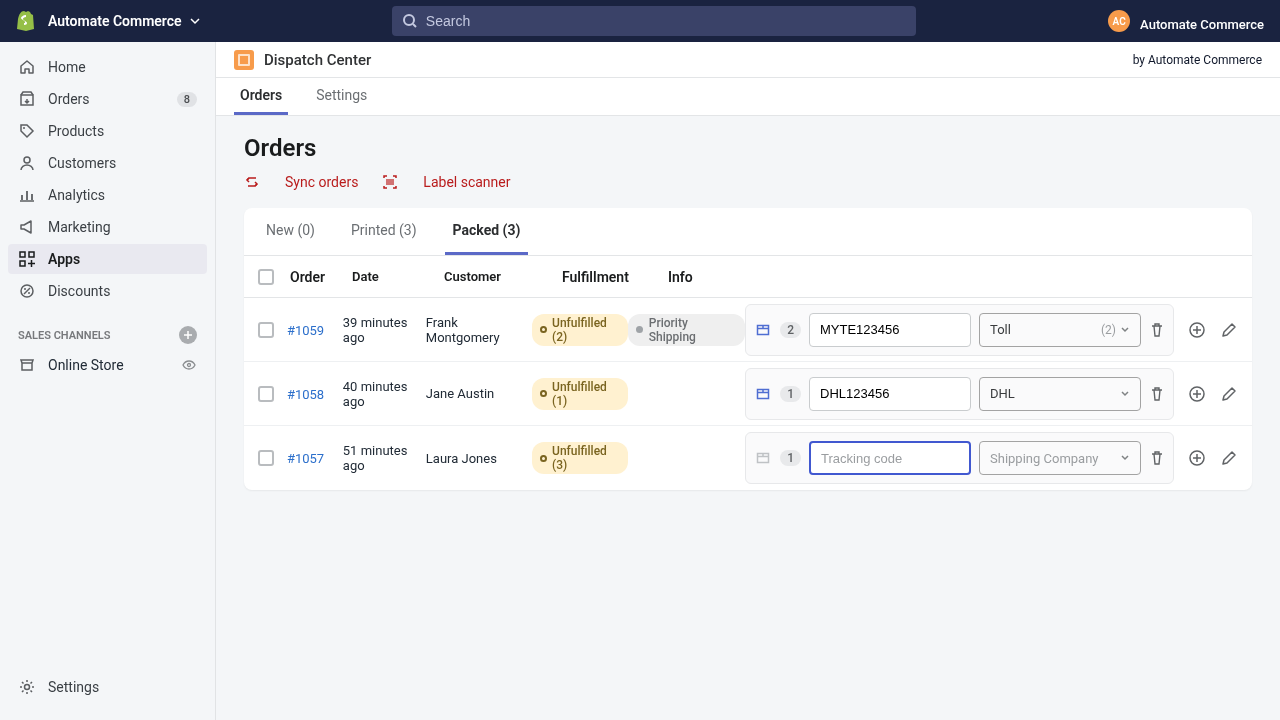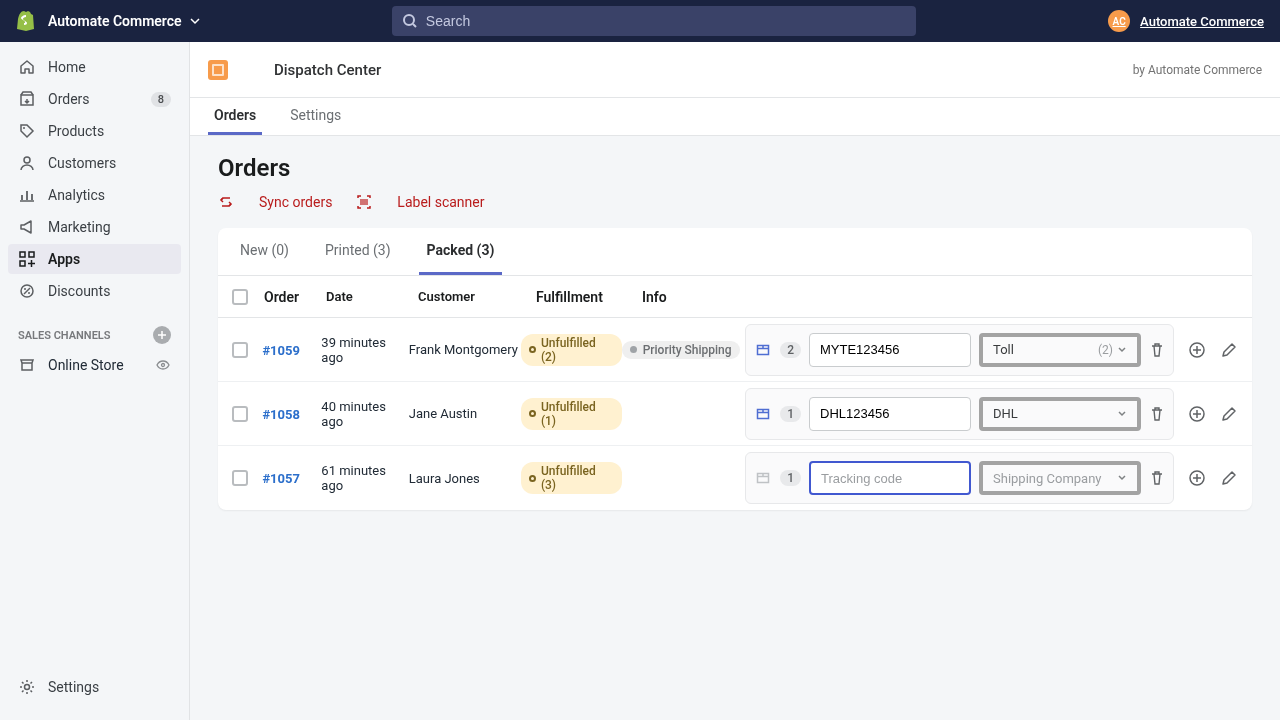--- a/index.html
+++ b/index.html
@@ -6,49 +6,49 @@
 body { font-family: -apple-system, BlinkMacSystemFont, "Segoe UI", Roboto, sans-serif; font-size: 14px; color: #212b36; background: #f4f6f8; width: 1280px; height: 720px; overflow: hidden; }
 
 
 .topbar { height: 42px; background: #1a2340; display: flex; align-items: center; padding: 0 16px; color: #fff; }
 .topbar .logo { width: 22px; height: 22px; margin-right: 10px; display: flex; align-items: center; }
 .topbar .store { display: flex; align-items: center; font-weight: 600; cursor: pointer; }
 .topbar .store .chev { margin-left: 8px; }
 .topbar .search { margin-left: auto; margin-right: auto; width: 524px; height: 30px; background: #3a4268; border-radius: 4px; display: flex; align-items: center; padding: 0 10px; color: #c4c9e0; }
 .topbar .search input { background: transparent; border: none; outline: none; color: #fca5a5; margin-left: 8px; width: 100%; font-size: 14px; }
 .topbar .search input::placeholder { color: #c4c9e0; }
-.topbar .user { display: flex; align-items: center; text-decoration: underline; }
+.topbar .user { display: flex; align-items: flex-end; }
 .topbar .avatar { width: 22px; height: 22px; border-radius: 50%; background: #f79b4b; color: #fff; font-size: 10px; font-weight: 600; display: flex; align-items: center; justify-content: center; margin-right: 10px; }
 .topbar .uname { font-weight: 500; font-size: 13px; }
 
 
 .shell { display: flex; height: calc(720px - 42px); }
-.sidebar { width: 190px; background: #f4f6f8; border-right: 1px solid #e1e3e5; display: flex; flex-direction: column; }
+.sidebar { width: 216px; background: #f4f6f8; border-right: 1px solid #e1e3e5; display: flex; flex-direction: column; }
 .nav { padding: 10px 8px 0; }
 .nav-item { display: flex; align-items: center; padding: 6px 10px; border-radius: 4px; cursor: pointer; color: #5c6570; margin-bottom: 2px; }
 .nav-item .nicon { width: 18px; height: 18px; margin-right: 12px; display: flex; align-items: center; justify-content: center; color: #5c5f62; }
 .nav-item .nlabel { flex: 1; color: #3a3f44; }
 .nav-item .badge { background: #e0e2e5; color: #4a4d50; border-radius: 10px; font-size: 11px; padding: 1px 7px; font-weight: 500; }
 .nav-item.active { background: #e9e9f0; }
 .nav-item.active .nlabel { font-weight: 600; color: #1a1c1d; }
 .nav-item.active .nicon { color: #1a1c1d; }
 .section-title { font-size: 11px; font-weight: 600; color: #77797c; padding: 18px 10px 6px; display: flex; align-items: center; justify-content: space-between; }
 .section-title .plus { width: 18px; height: 18px; border-radius: 50%; background: #a9acaf; color: #fff; display: flex; align-items: center; justify-content: center; font-size: 14px; cursor: pointer; }
 .subnav-item { display: flex; align-items: center; padding: 6px 10px; border-radius: 4px; cursor: pointer; }
 .subnav-item .nicon { width: 18px; height: 18px; margin-right: 12px; display: flex; align-items: center; justify-content: center; color: #5c5f62; }
 .subnav-item .eye { margin-left: auto; color: #8a8d90; }
 .sidebar-footer { margin-top: auto; padding: 10px 8px 16px; }
 
 
 .main { flex: 1; overflow: auto; }
-.app-header { background: #fff; border-bottom: 1px solid #e3e5e7; height: 56px; display: flex; align-items: center; padding: 0 18px; gap: 36px; }
+.app-header { background: #fff; border-bottom: 1px solid #e3e5e7; height: 36px; display: flex; align-items: center; padding: 0 18px; }
 .app-header .aicon { width: 20px; height: 20px; background: #f79b4b; border-radius: 3px; margin-right: 10px; position: relative; }
 .app-header .aicon::after { content: ""; position: absolute; inset: 4px; border: 2px solid rgba(255,255,255,0.7); border-radius: 1px; }
 .app-header .atitle { font-weight: 500; font-size: 15px; color: #303234; }
-.app-header .aby { margin-left: auto; font-size: 12px; color: #737373; }
+.app-header .aby { margin-left: auto; font-size: 12px; color: #0f172a; }
 
 .app-tabs { background: #fff; border-bottom: 1px solid #e3e5e7; height: 38px; display: flex; align-items: stretch; padding: 0 18px; }
 .app-tab { display: flex; align-items: center; padding: 0 6px; margin-right: 22px; color: #6b6f73; cursor: pointer; border-bottom: 3px solid transparent; font-size: 14px; }
 .app-tab.active { color: #2c2e30; font-weight: 600; border-bottom-color: #5b69c7; }
 
 .page { padding: 18px 28px; }
 .page-title { font-size: 24px; font-weight: 600; color: #1a1c1d; margin-bottom: 12px; }
 .toolbar { display: flex; gap: 24px; margin-bottom: 18px; }
 .tool-btn { display: flex; align-items: center; gap: 25px; color: #b91c1c; cursor: pointer; font-size: 14px; }
 
@@ -65,36 +65,36 @@
 
 .col-chk { width: 32px; }
 .col-order { width: 62px; }
 .col-date { width: 92px; font-size: 13px; }
 .col-cust { width: 118px; font-size: 13px; }
 .col-fulf { width: 106px; }
 .col-info { width: 130px; }
 .col-track { flex: 1; display: flex; justify-content: flex-end; }
 
 .chk { width: 16px; height: 16px; border: 2px solid #b9bcbf; border-radius: 3px; cursor: pointer; }
-.ord-link { color: #2c6fcb; font-weight: 700; cursor: pointer; font-size: 13px; }
+.ord-link { color: #2c6fcb; font-weight: 400; cursor: pointer; font-size: 13px; }
 
 .pill { display: inline-flex; align-items: center; border-radius: 12px; padding: 2px 8px; font-size: 12px; font-weight: 500; }
 .pill.warn { background: #fff1d0; color: #7a6420; }
 .pill .dot { width: 7px; height: 7px; border-radius: 50%; border: 2px solid currentColor; margin-right: 5px; }
 .pill.info { background: #efefef; color: #6b6e71; }
 .pill.info .dotsolid { width: 7px; height: 7px; border-radius: 50%; background: #9fa3a7; margin-right: 6px; }
 
 .track-box { background: #fafafb; border: 1px solid #e7e8ea; border-radius: 6px; padding: 8px; display: flex; align-items: center; gap: 8px; }
 .pkg-icon { width: 18px; height: 18px; display: flex; align-items: center; justify-content: center; color: #4f6ed2; }
 .pkg-icon.dim { color: #bfc2c5; }
 .count-pill { background: #e8e9eb; color: #5e6164; border-radius: 10px; font-size: 12px; padding: 1px 7px; font-weight: 500; }
 .tinput { height: 34px; border: 1px solid #c9ccce; border-radius: 4px; padding: 0 10px; font-size: 13px; width: 162px; outline: none; }
 .tinput.focused { border: 2px solid #4158d0; }
 .tinput::placeholder { color: #9a9da0; }
-.tselect { height: 34px; border: 4px solid #a3a3a3; border-radius: 4px; padding: 0 10px; font-size: 13px; width: 162px; display: flex; align-items: center; cursor: pointer; }
+.tselect { height: 34px; border: 1px solid #a3a3a3; border-radius: 4px; padding: 0 10px; font-size: 13px; width: 162px; display: flex; align-items: center; cursor: pointer; }
 .tselect .slabel { flex: 1; color: #3a3c3e; }
 .tselect .slabel.ph { color: #9a9da0; }
 .tselect .scount { color: #9a9da0; font-size: 12px; margin-right: 4px; }
 .tselect .schev { color: #7f8284; }
 .row-actions { display: flex; align-items: center; gap: 14px; margin-left: 14px; color: #606366; }
 .row-actions > * { cursor: pointer; }
 
 svg { display: block; }
 </style>
 </head>
@@ -405,21 +405,21 @@
                 </span>
             </div>
           </div>
         </div>
 
         <div class="trow">
           <div class="col-chk">
               <div class="chk"></div>
             </div>
           <div class="col-order"><span class="ord-link">#1057</span></div>
-          <div class="col-date">61 minutes ago</div>
+          <div class="col-date">51 minutes ago</div>
           <div class="col-cust">Laura Jones</div>
           <div class="col-fulf"><span class="pill warn">
                 <span class="dot"></span>
                 <span>Unfulfilled (3)</span>
               </span></div>
           <div class="col-info"></div>
           <div class="col-track">
             <div class="track-box">
               <span class="pkg-icon dim">
                   <svg width="16" height="16" viewBox="0 0 16 16">

